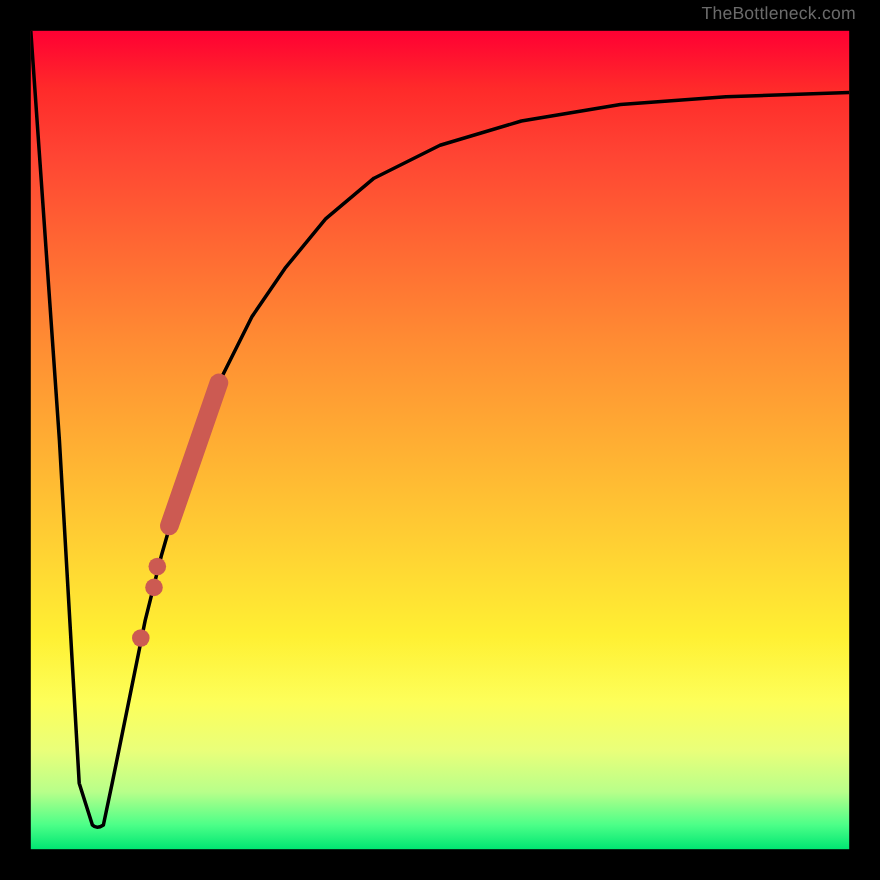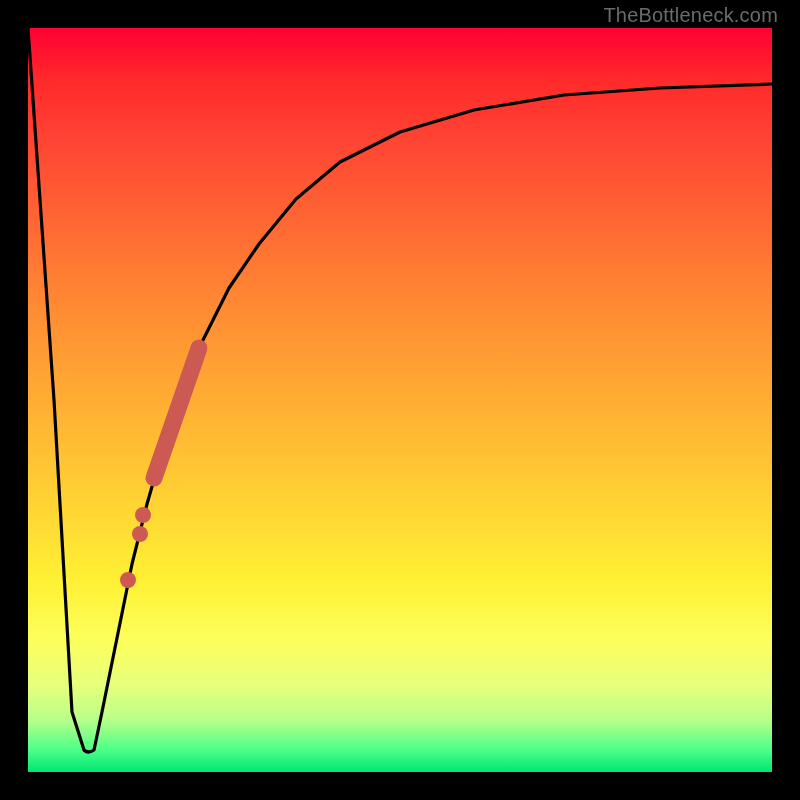--- a/index.html
+++ b/index.html
@@ -36,21 +36,21 @@
       #b8ff8a 93%,
       #4dff88 97%,
       #00e672 100%
     );
   }
   .watermark {
     position: absolute;
     top: -24px;
     right: -6px;
     color: #6b6b6b;
-    font-size: 20px;
+    font-size: 16px;
     font-weight: 500;
     letter-spacing: 0.2px;
     user-select: none;
   }
   svg.overlay {
     position: absolute;
     inset: 0;
     width: 100%;
     height: 100%;
   }

